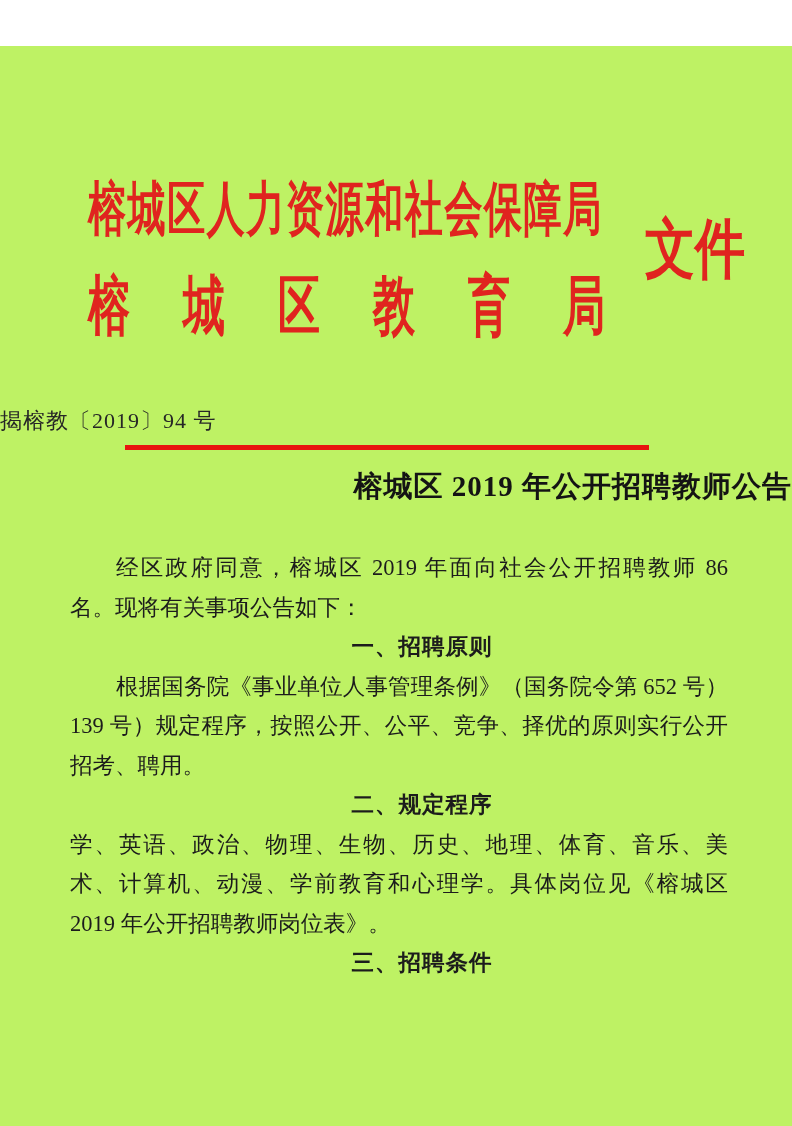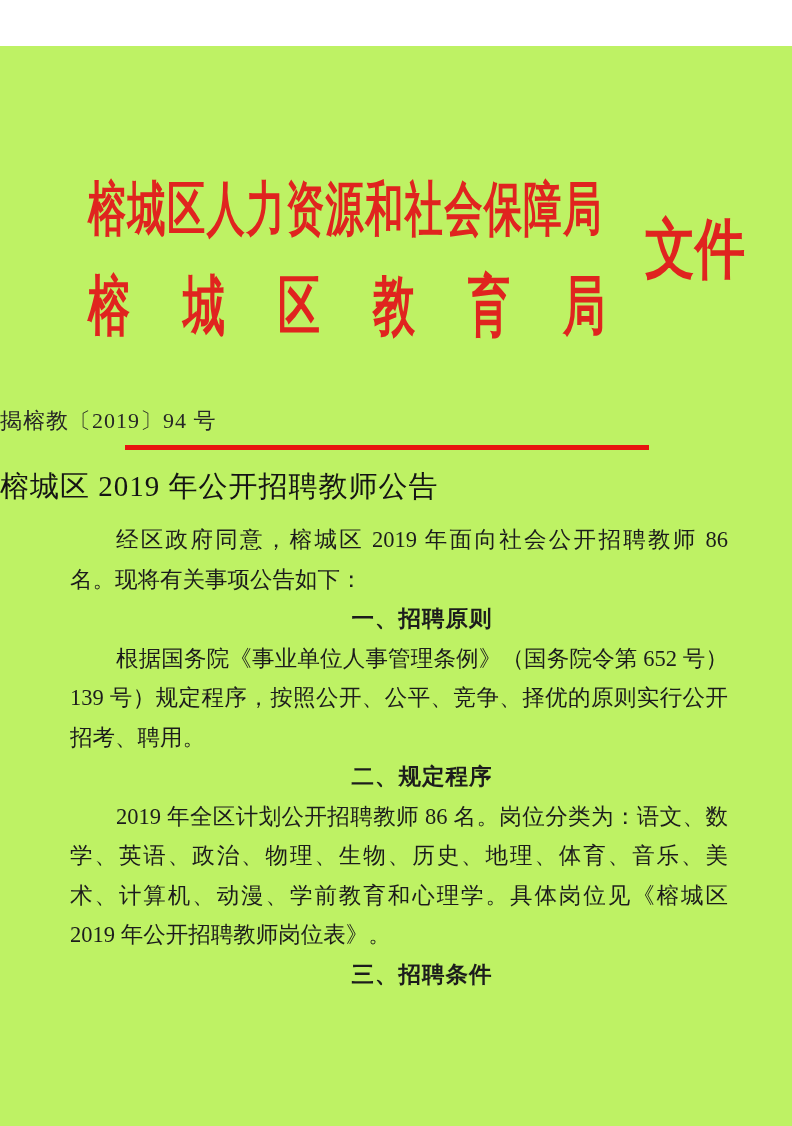--- a/index.html
+++ b/index.html
@@ -79,33 +79,33 @@
     height: 5px;
     background: #e8150f;
   }
 
   
   .doc-title {
     position: absolute;
     left: 0;
     right: 0;
     top: 423px;
-    text-align: left;
+    text-align: right;
     font-size: 29px;
-    font-weight: normal;
+    font-weight: bold;
     letter-spacing: 1px;
     color: #141414;
     line-height: 1.2;
   }
 
   
   .body-block {
     position: absolute;
     left: 70px;
-    top: 474px;
+    top: 502px;
     width: 658px;
     font-size: 22.5px;
     color: #1c1c1c;
   }
   .line {
     height: 39.5px;
     line-height: 39.5px;
     white-space: nowrap;
     overflow: visible;
   }
@@ -142,20 +142,19 @@
   <div class="doc-title">榕城区 2019 年公开招聘教师公告</div>
 
   <div class="body-block">
     <div class="line indent fill">经区政府同意，榕城区 2019 年面向社会公开招聘教师 86</div>
     <div class="line">名。现将有关事项公告如下：</div>
     <div class="line heading indent">一、招聘原则</div>
     <div class="line indent fill">根据国务院《事业单位人事管理条例》（国务院令第 652 号）</div>
     <div class="line fill">139 号）规定程序，按照公开、公平、竞争、择优的原则实行公开</div>
     <div class="line">招考、聘用。</div>
     <div class="line heading indent">二、规定程序</div>
-    <div class="line indent fill">2019 年全区计划公开招聘教师 86 名。岗位分类为：语文、数</div>
     <div class="line fill">学、英语、政治、物理、生物、历史、地理、体育、音乐、美</div>
     <div class="line fill">术、计算机、动漫、学前教育和心理学。具体岗位见《榕城区</div>
     <div class="line">2019 年公开招聘教师岗位表》。</div>
     <div class="line heading indent">三、招聘条件</div>
   </div>
 
 </div>
 
 </body></html>

